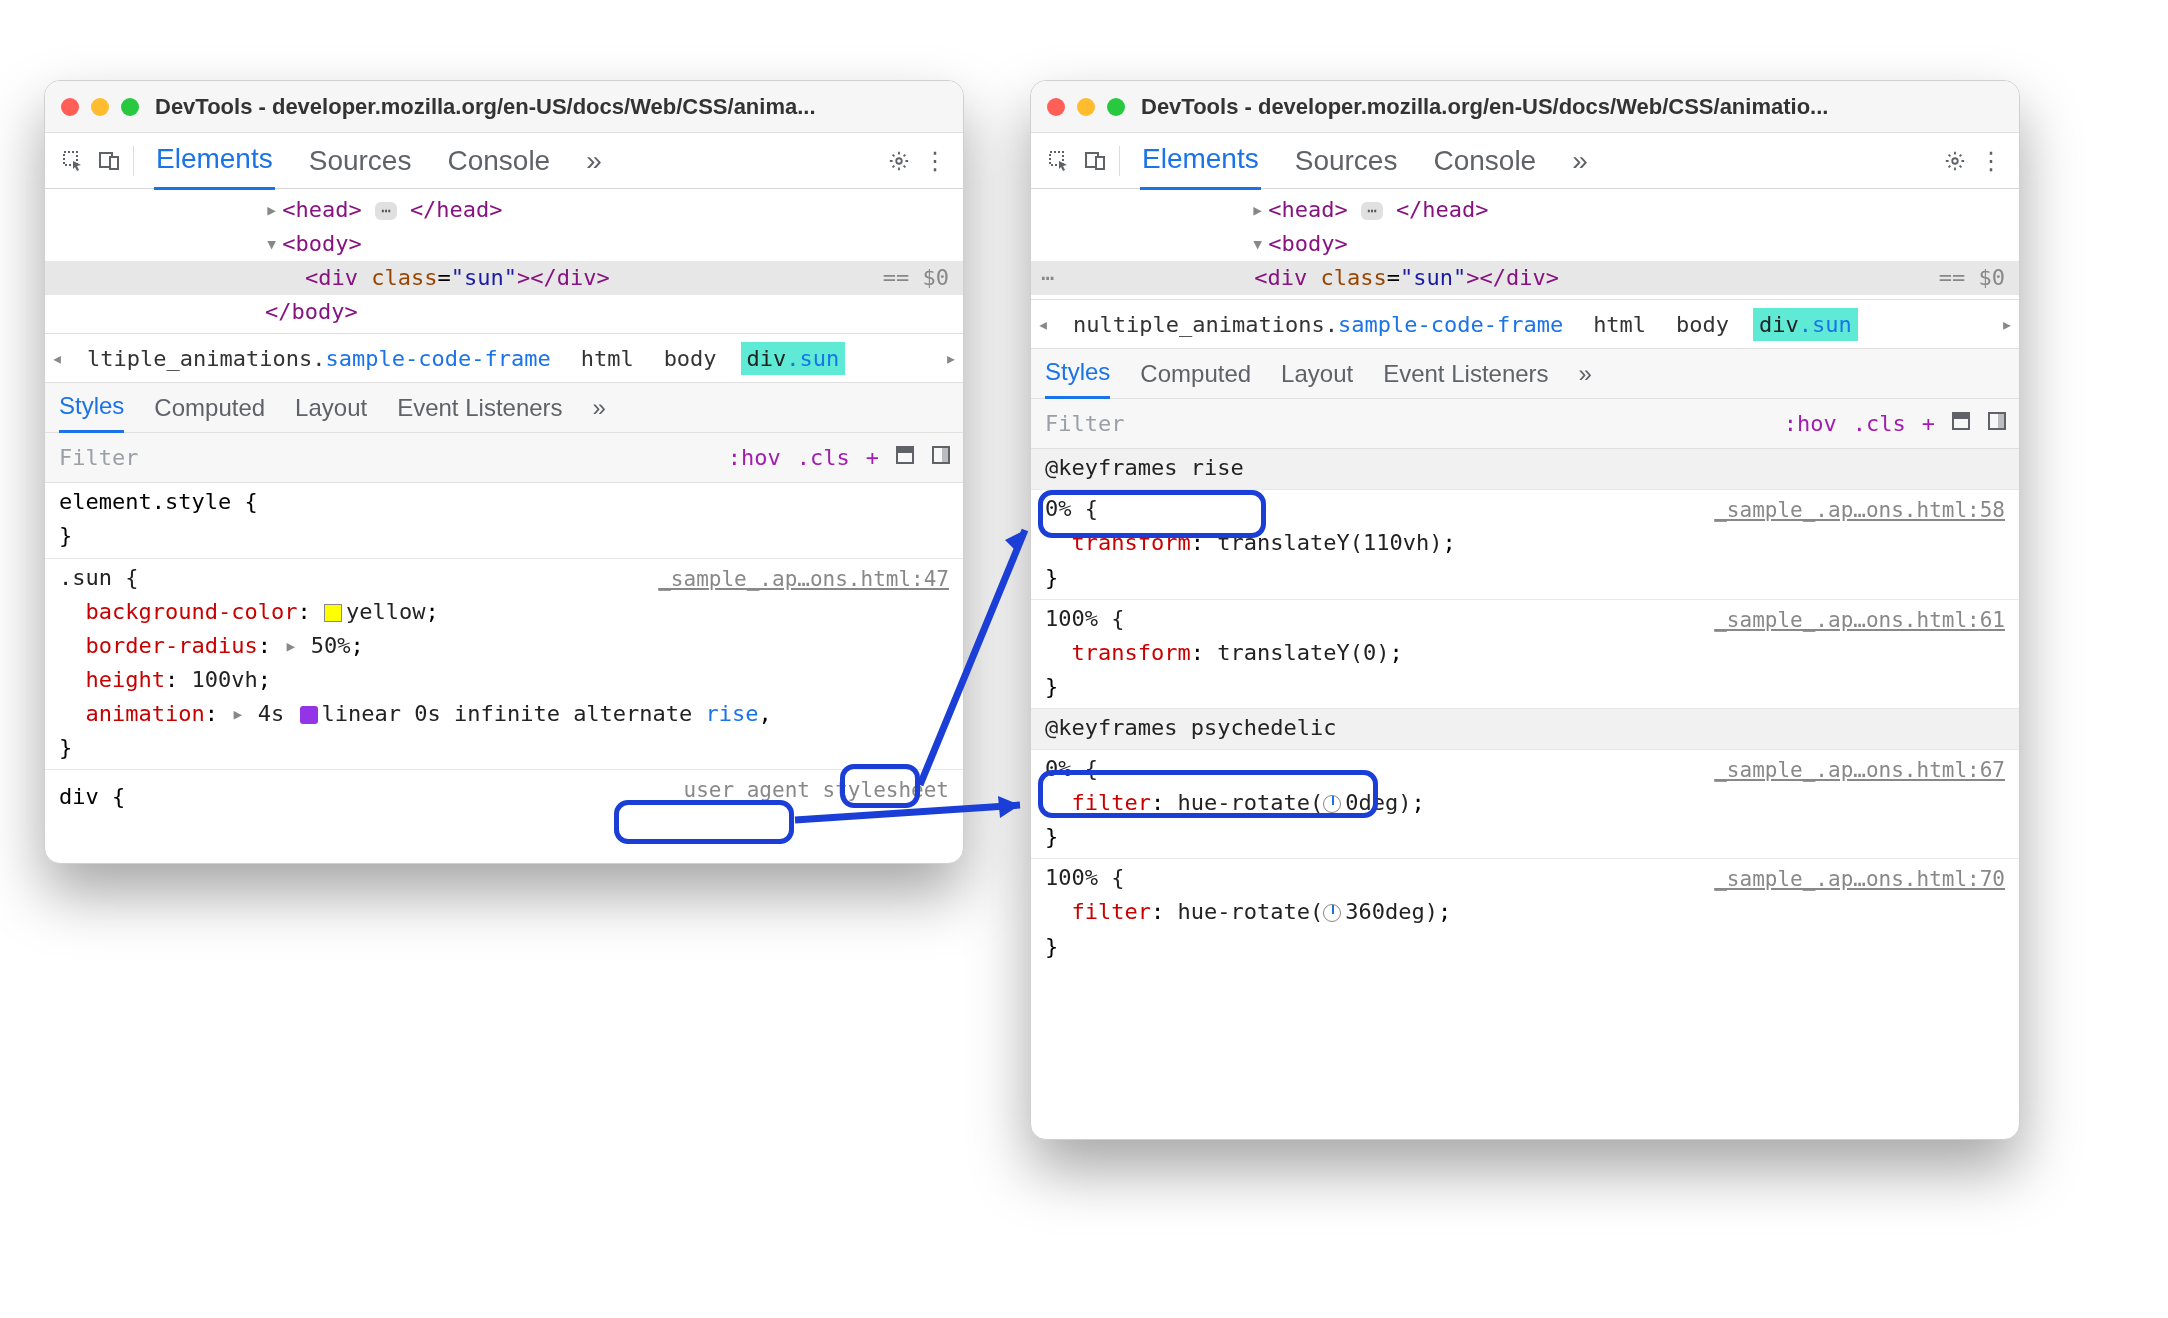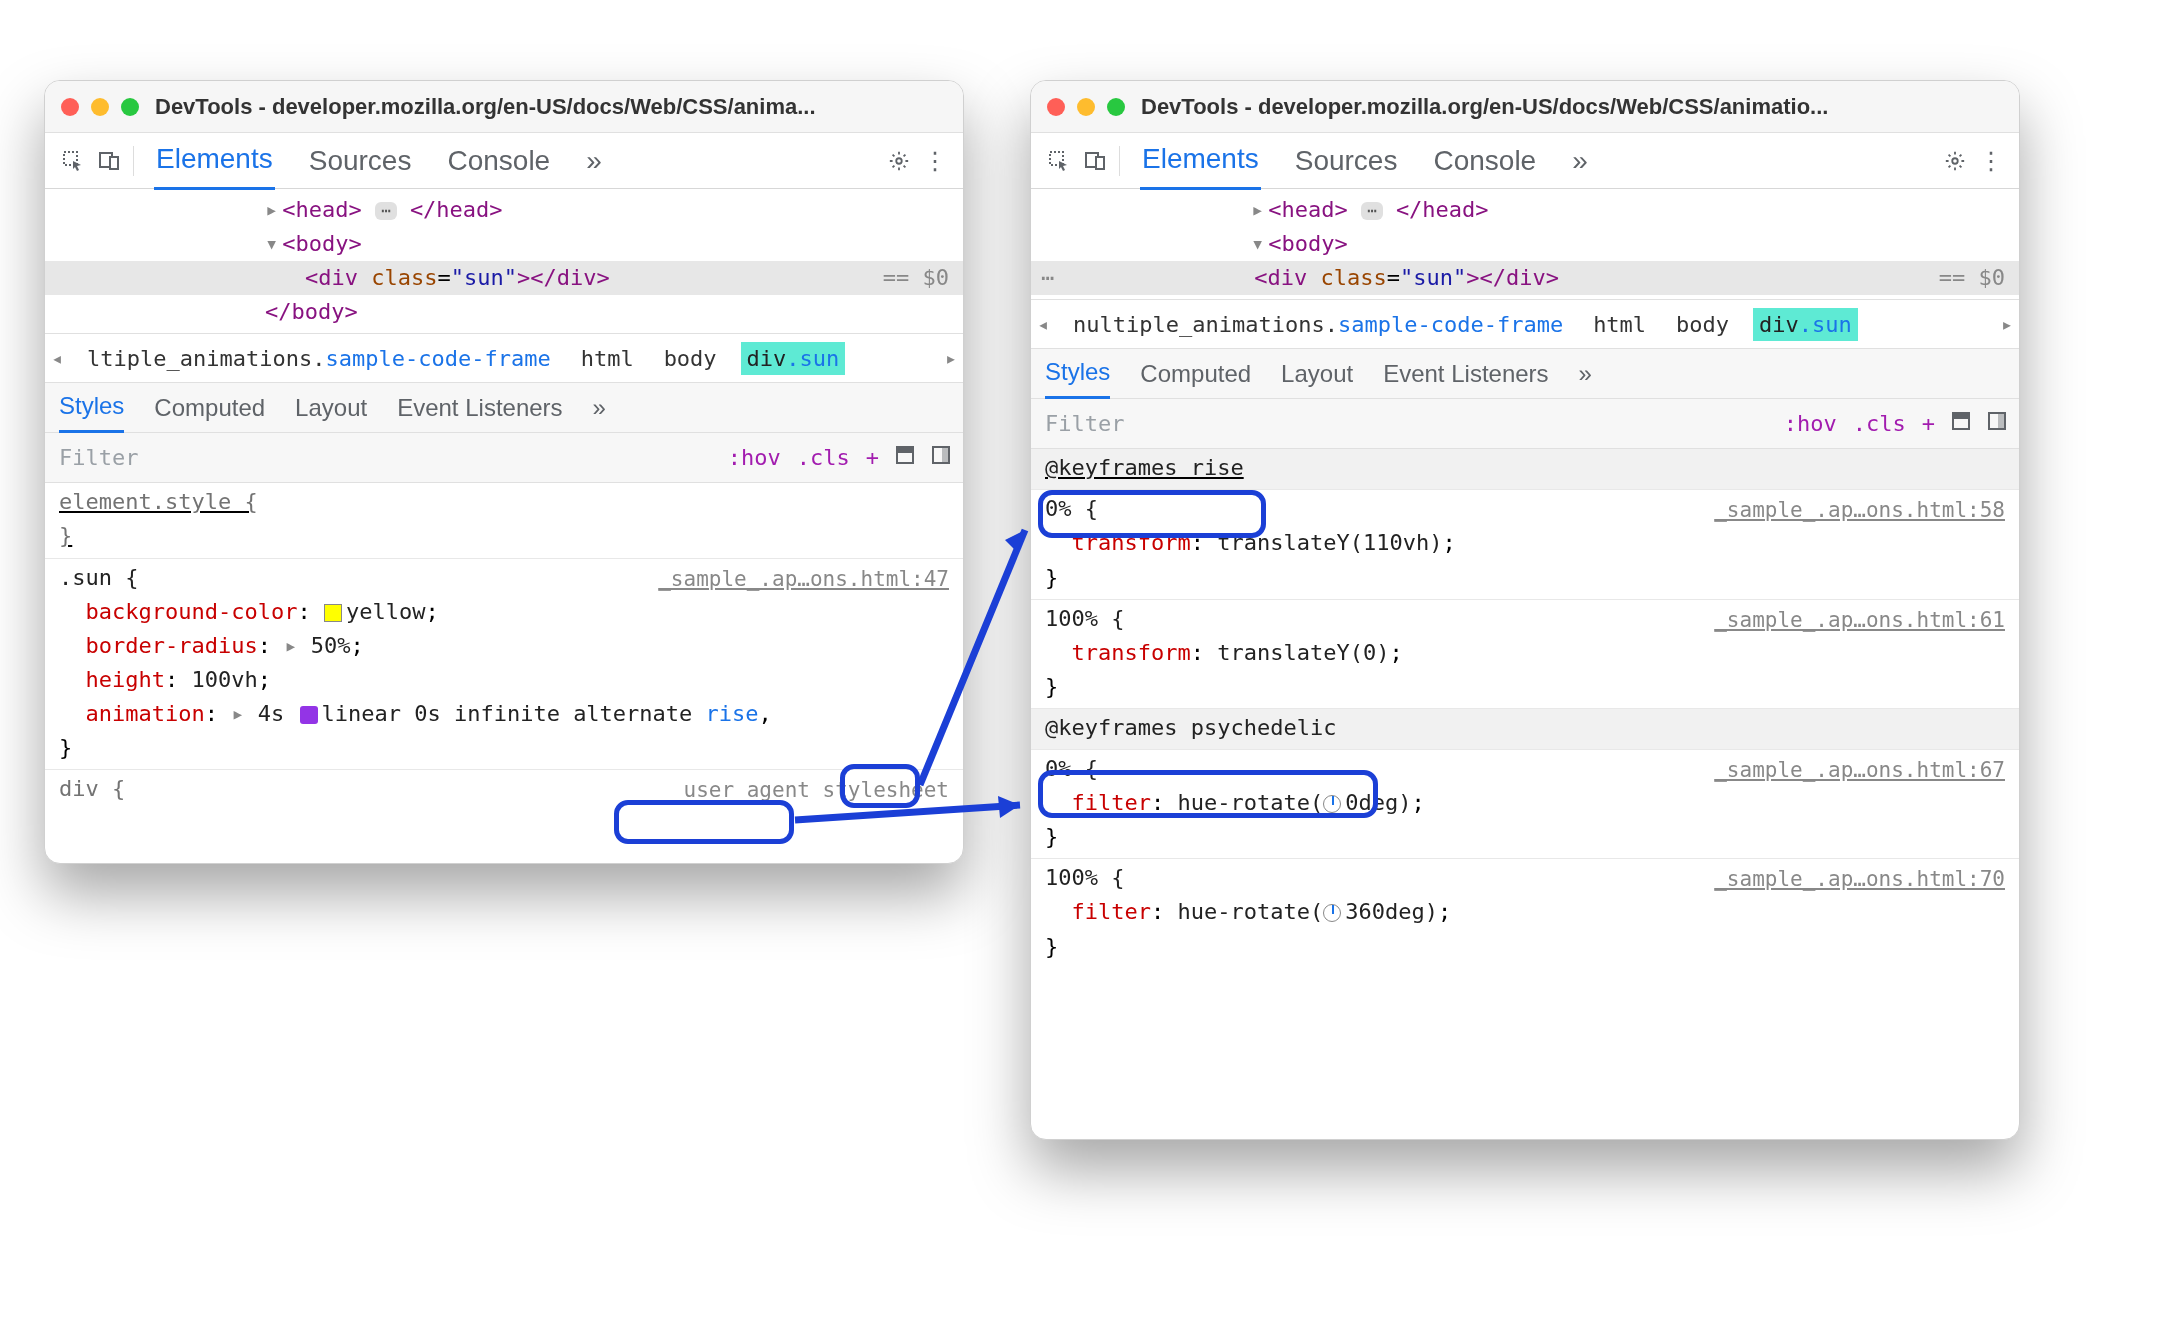--- a/index.html
+++ b/index.html
@@ -90,40 +90,40 @@
   }
   .filterin { flex:1; padding:0 14px; font-family:Menlo,monospace; color:#9aa0a6; font-size:22px;}
   .filteracts { display:flex; gap:16px; padding:0 12px; font-family:Menlo,monospace; color:#a21caf; align-items:flex-end;}
   .fact { cursor:pointer; font-size:22px;}
 
   .styles {
     font-family: Menlo, Consolas, monospace; font-size:22px; line-height:1.55;
     overflow:auto; height: 100%;
   }
   .ruleblock { border-top:1px solid #e8e8e8; padding:2px 14px 4px 14px; position:relative;}
-  .ruleblock.first{border-top:none;text-decoration:underline;}
+  .ruleblock.first{border-top:none;}
   .sel { color:#222; }
   .prop { color:#c80000; }
   .val  { color:#222; }
   .srclink { position:absolute; right:14px; top:4px; color:#888; text-decoration:underline; font-size:21px;}
   .swatch { display:inline-block; width:18px; height:18px; border:1px solid #888; vertical-align:middle; margin-right:4px;}
   .swatch.yellow{background:yellow;}
   .easing { display:inline-block; width:18px; height:18px; background:#9334e6; border-radius:3px; vertical-align:middle; margin:0 3px;}
   .anglebox{display:inline-block;width:18px;height:18px;border:1px solid #888;border-radius:50%;vertical-align:middle;margin-right:4px;position:relative;}
   .anglebox::after{content:"";position:absolute;left:50%;top:0;width:2px;height:9px;background:#1a73e8;transform-origin:bottom;}
   .kflink { color:#1a73e8; cursor:pointer;}
   .bigcircle {
     position:absolute; border:5px solid #1b3fd6; border-radius:14px;
     pointer-events:none;
   }
   .arrow {
     position:absolute; pointer-events:none;
   }
   .useragent{color:#888;}
-  .faded{color:#737373;}
+  .faded{color:#000000;margin-top:8px;}
 
   svg.arrow path{stroke:#1b3fd6;stroke-width:7;fill:none;}
   svg.arrow polygon{fill:#1b3fd6;}
 </style>
 </head>
 <body>
 
 <div class="canvas">
 
 <div class="devwin win-left">

